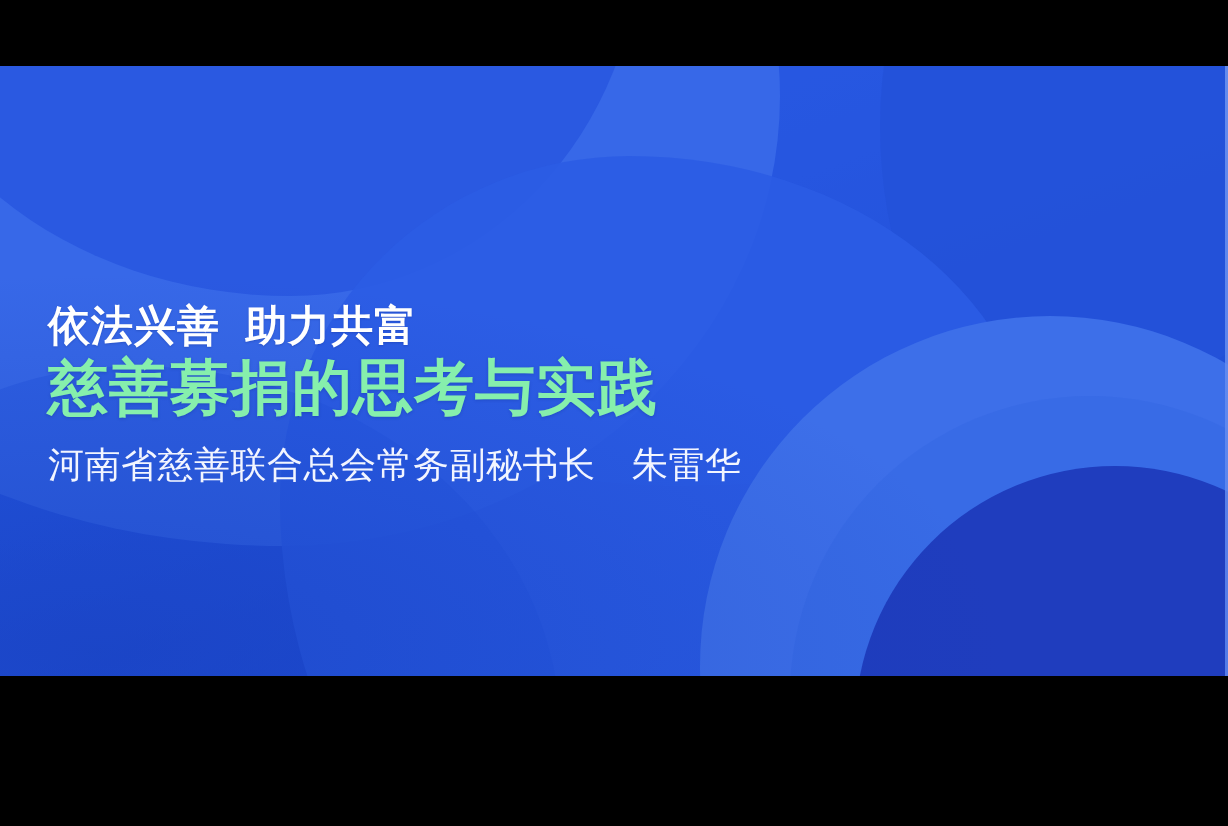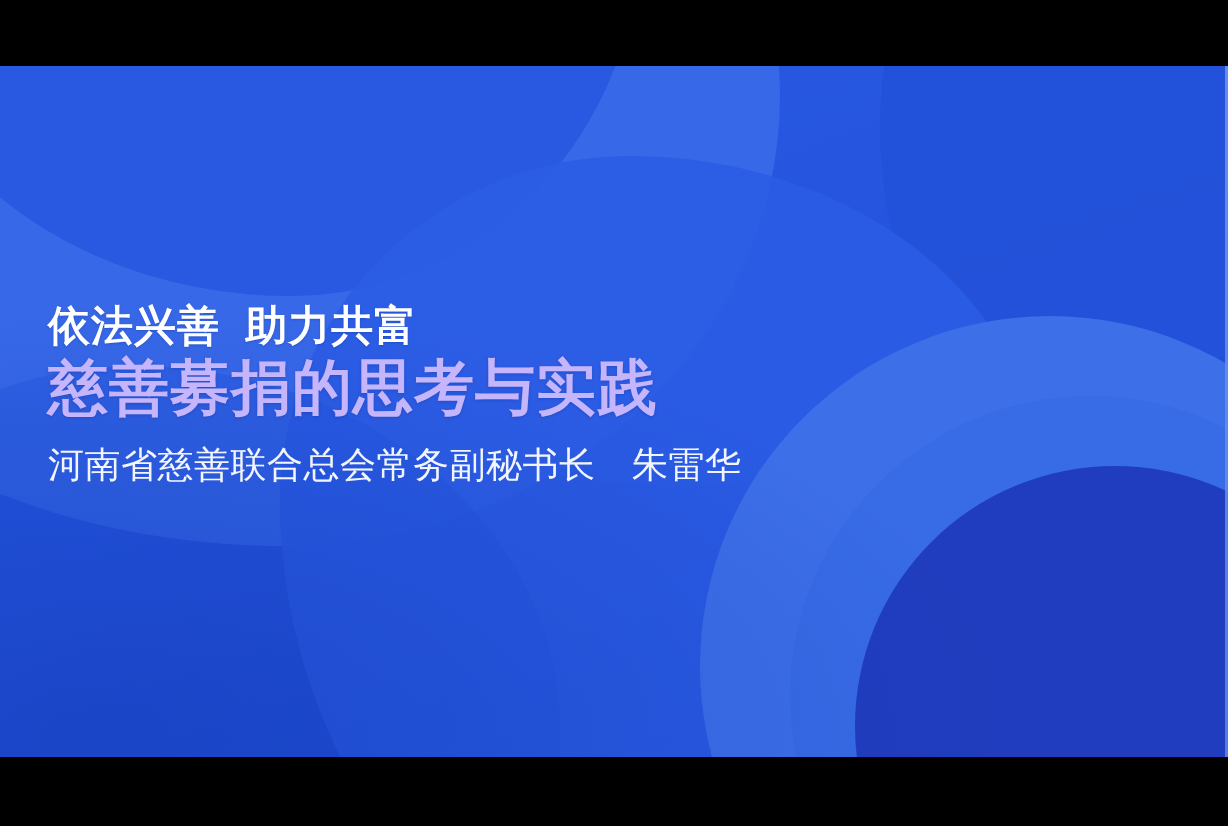--- a/index.html
+++ b/index.html
@@ -22,21 +22,21 @@
     height: 826px;
     background: #000000;
   }
 
   
   #slide-canvas {
     position: absolute;
     left: 0;
     top: 66px;
     width: 1228px;
-    height: 691px;
+    height: 610px;
     overflow: hidden;
     background: #2150dc;
   }
 
   
   #bg-base {
     position: absolute;
     inset: 0;
     background:
       linear-gradient(160deg, #2a5ce6 0%, #2252dd 38%, #1d46cf 72%, #1b41c8 100%);
@@ -174,21 +174,21 @@
     font-size: 42px;
     font-weight: 700;
     line-height: 1.12;
     letter-spacing: 1px;
     white-space: pre;
     margin: 0 0 6px 0;
     text-shadow: 0 1px 2px rgba(10,34,120,.25);
   }
 
   #title-line-2 {
-    color: #c4b5fd;
+    color: #86efac;
     font-size: 60px;
     font-weight: 700;
     line-height: 1.1;
     letter-spacing: 1px;
     white-space: pre;
     margin: 0 0 22px 0;
     text-shadow: 0 1px 3px rgba(10,34,120,.25);
   }
 
   #presenter-line {

